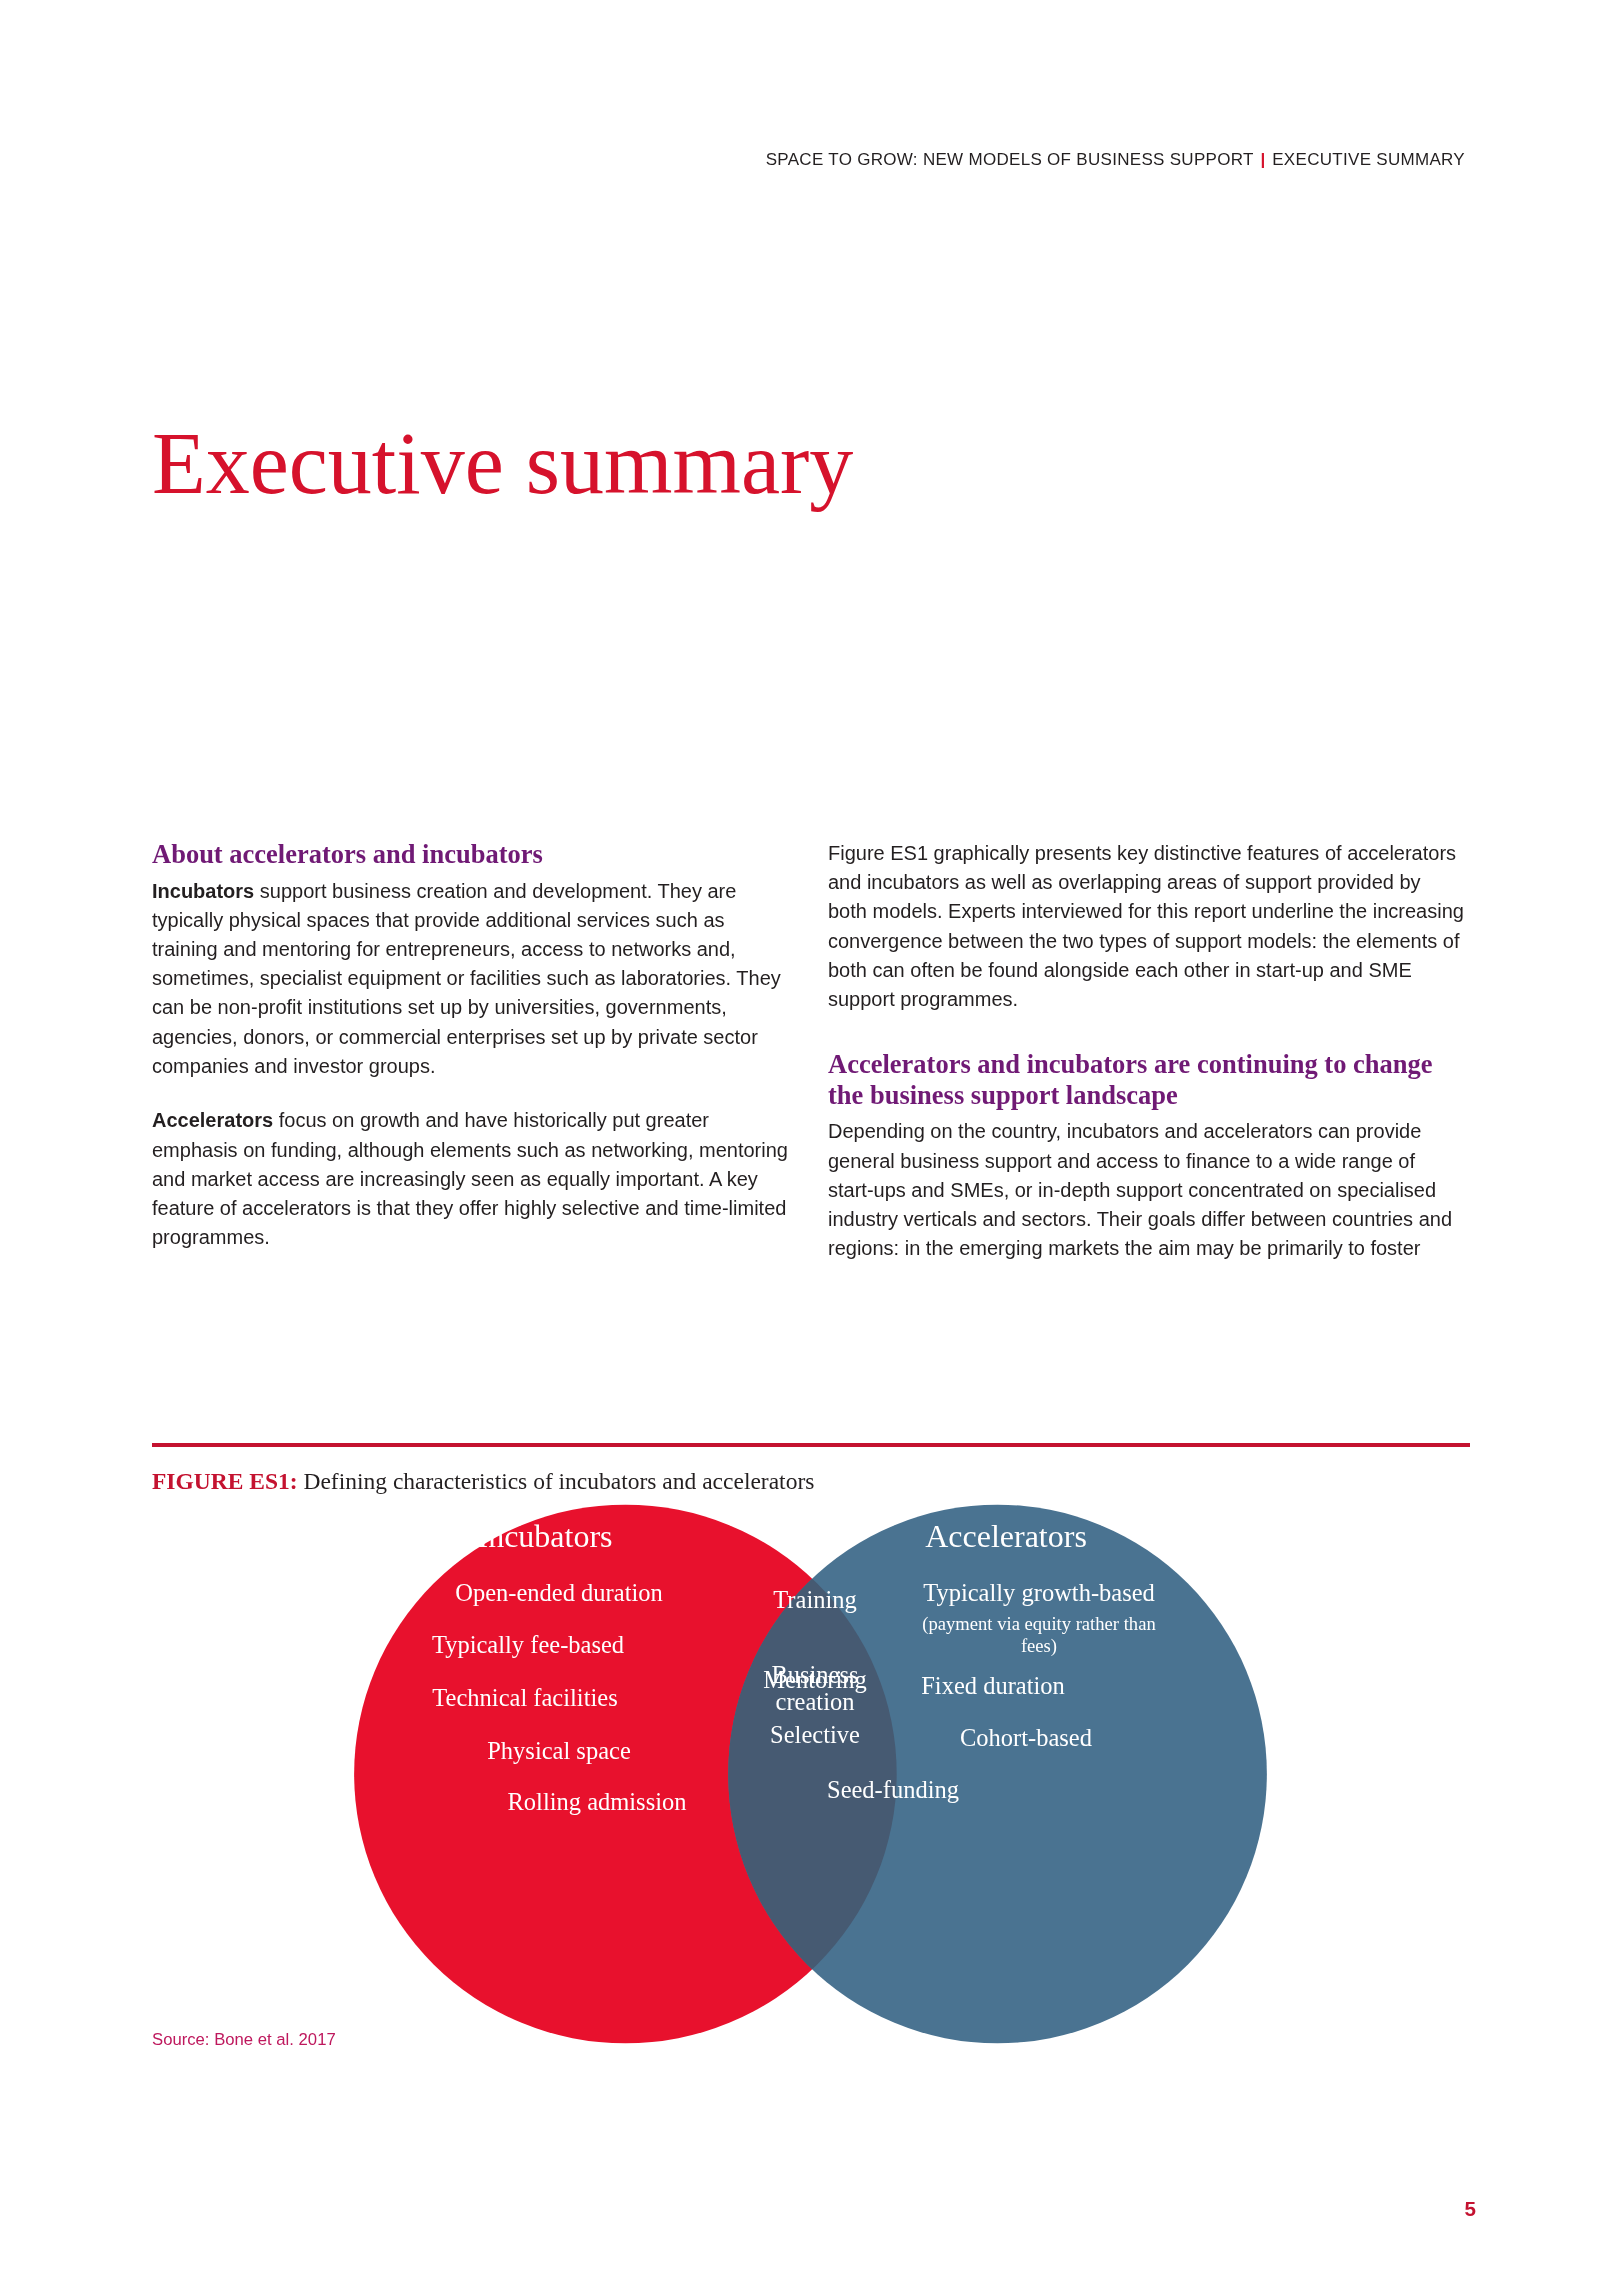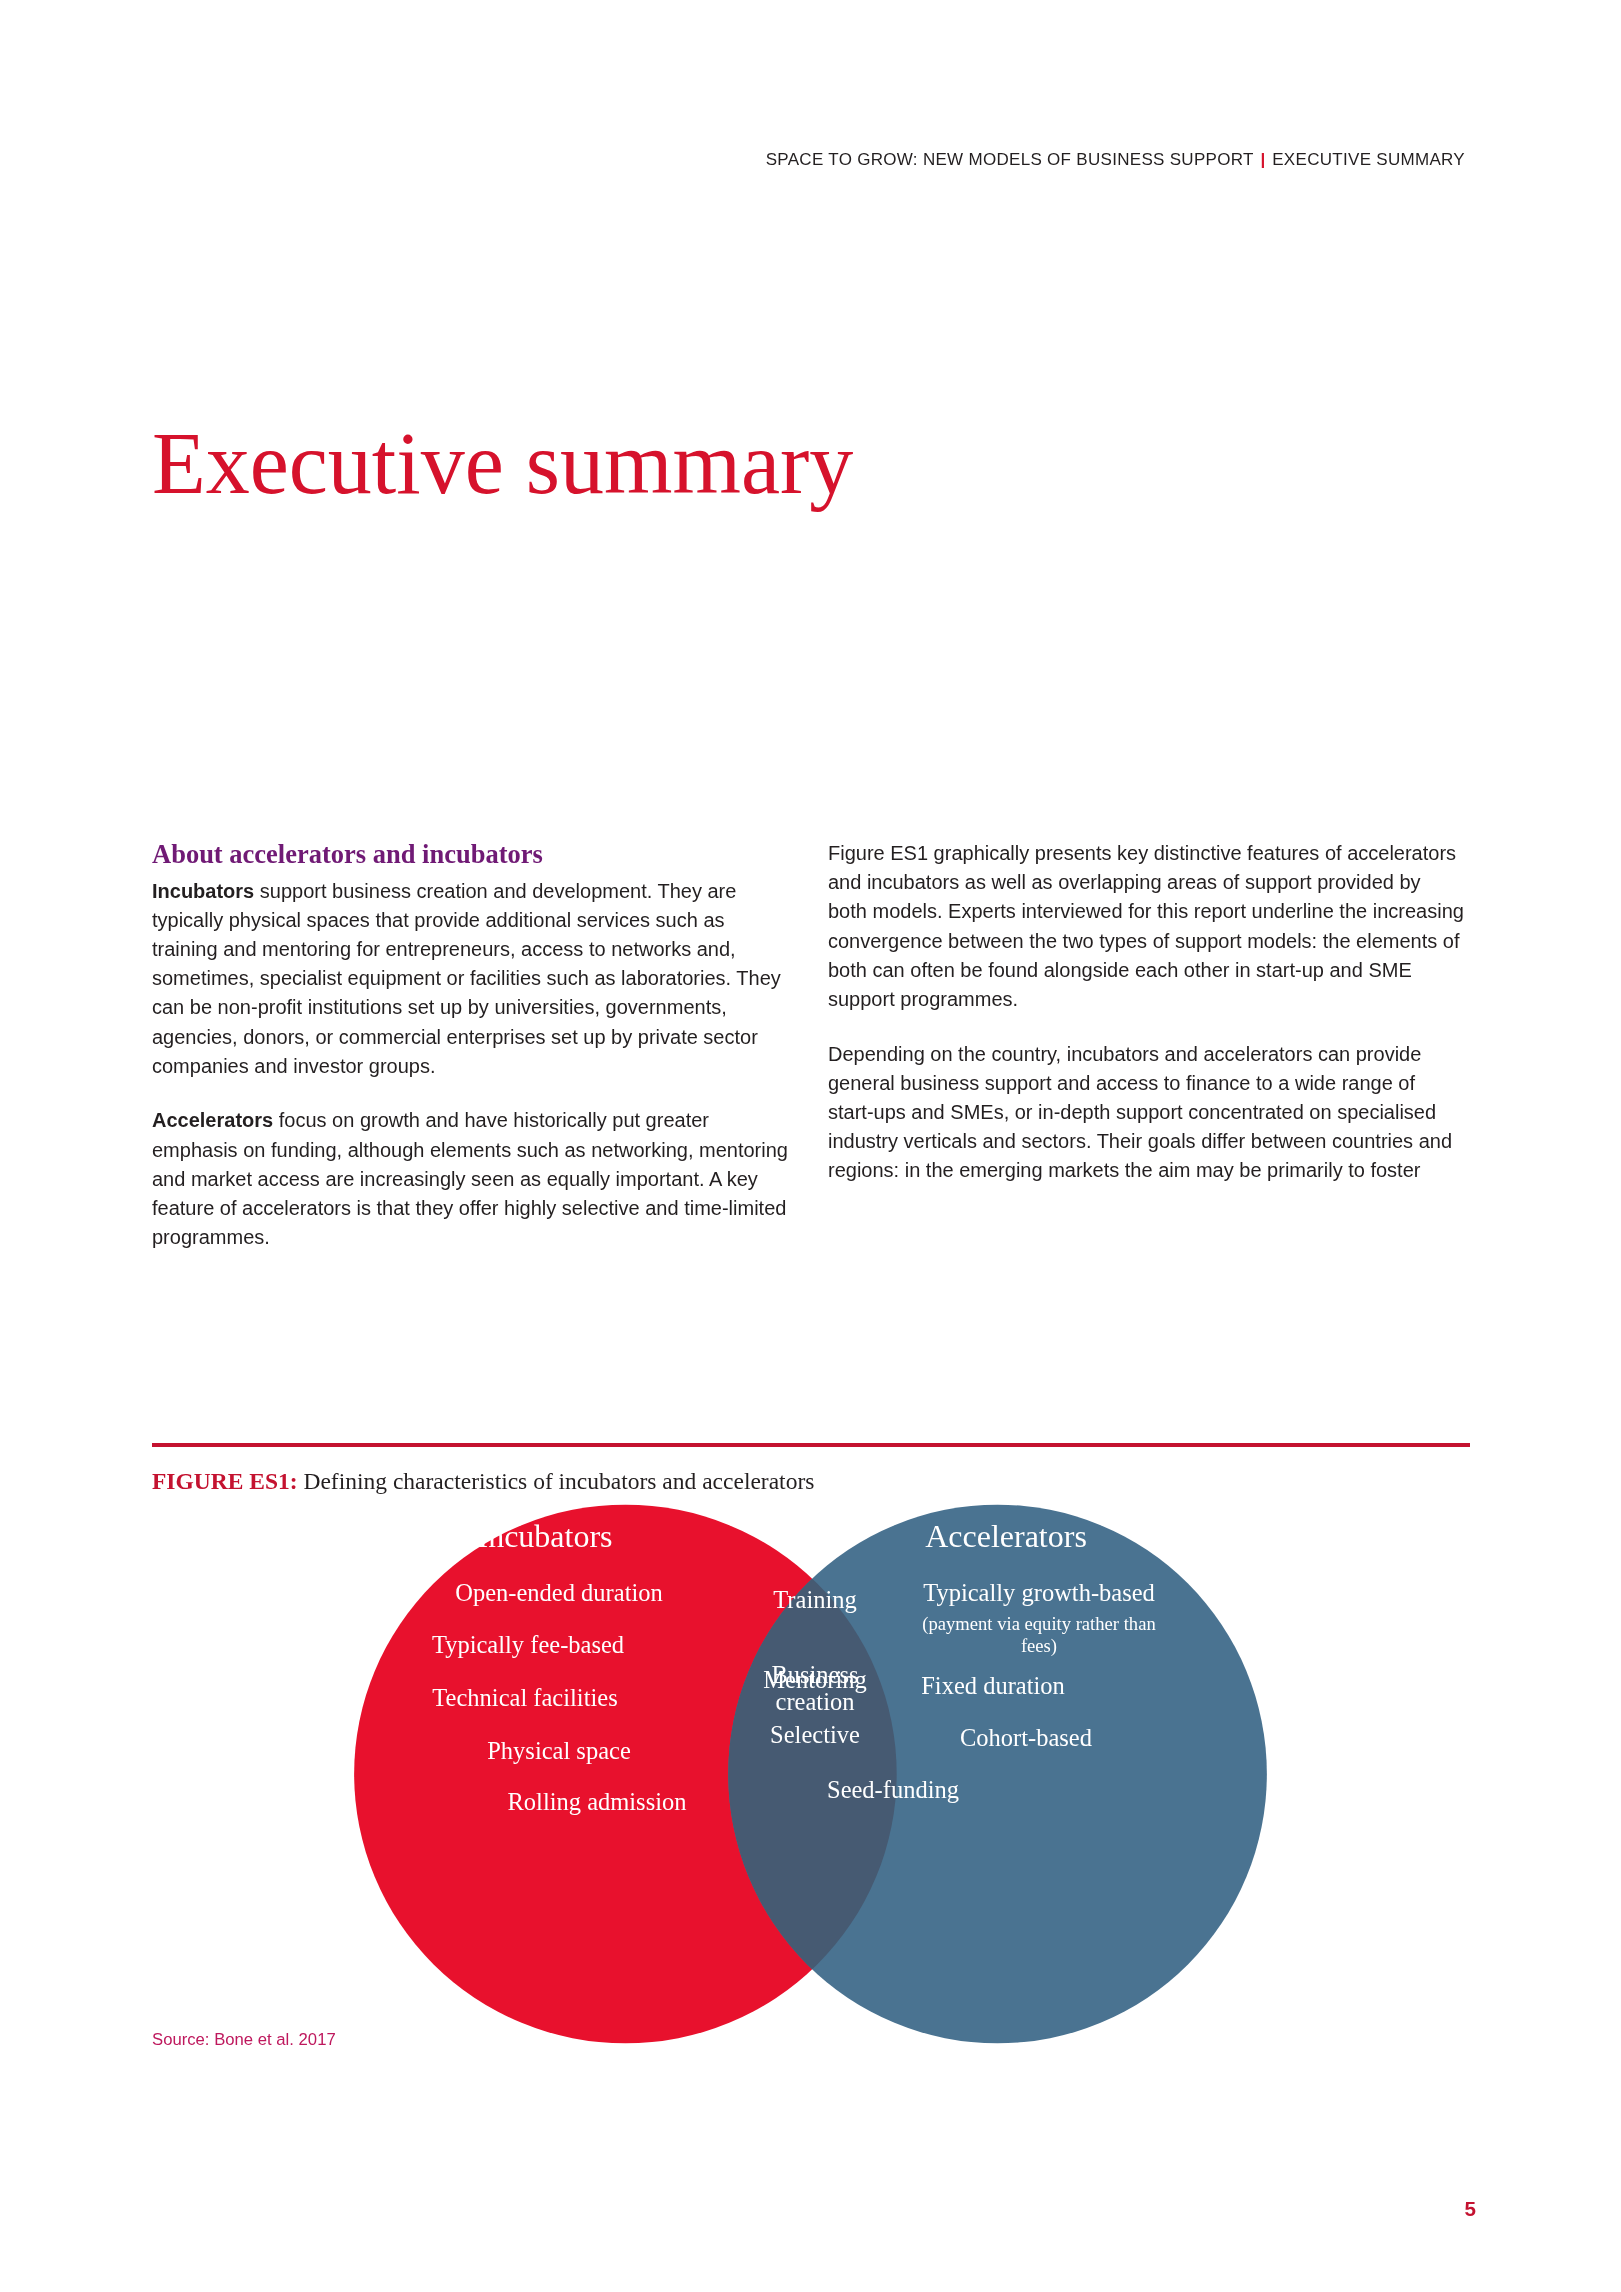--- a/index.html
+++ b/index.html
@@ -161,20 +161,21 @@
 </h1>
 
 <div class="col col-left">
   <h2 class="sec-head">About accelerators and incubators</h2>
   <p class="body"><b>Incubators</b><span> support business creation and development. They are typically physical spaces that provide additional services such as training and mentoring for entrepreneurs, access to networks and, sometimes, specialist equipment or facilities such as laboratories. They can be non-profit institutions set up by universities, governments, agencies, donors, or commercial enterprises set up by private sector companies and investor groups.</span></p>
   <p class="body"><b>Accelerators</b><span> focus on growth and have historically put greater emphasis on funding, although elements such as networking, mentoring and market access are increasingly seen as equally important. A key feature of accelerators is that they offer highly selective and time-limited programmes.</span></p>
 </div>
 
 <div class="col col-right">
   <p class="body">Figure ES1 graphically presents key distinctive features of accelerators and incubators as well as overlapping areas of support provided by both models. Experts interviewed for this report underline the increasing convergence between the two types of support models: the elements of both can often be found alongside each other in start-up and SME support programmes.</p>
+  <h2 class="sec-head">Accelerators and incubators are continuing to change the business support landscape</h2>
   <p class="body">Depending on the country, incubators and accelerators can provide general business support and access to finance to a wide range of start-ups and SMEs, or in-depth support concentrated on specialised industry verticals and sectors. Their goals differ between countries and regions: in the emerging markets the aim may be primarily to foster</p>
 </div>
 
 <div class="fig-rule"></div>
 <div class="fig-caption">
   <span class="fig-label">FIGURE ES1:</span><span> Defining characteristics of incubators and accelerators</span>
 </div>
 
 <div class="venn-wrap">
   <svg class="venn-svg" width="1621" height="568" viewBox="0 0 1654 580">

